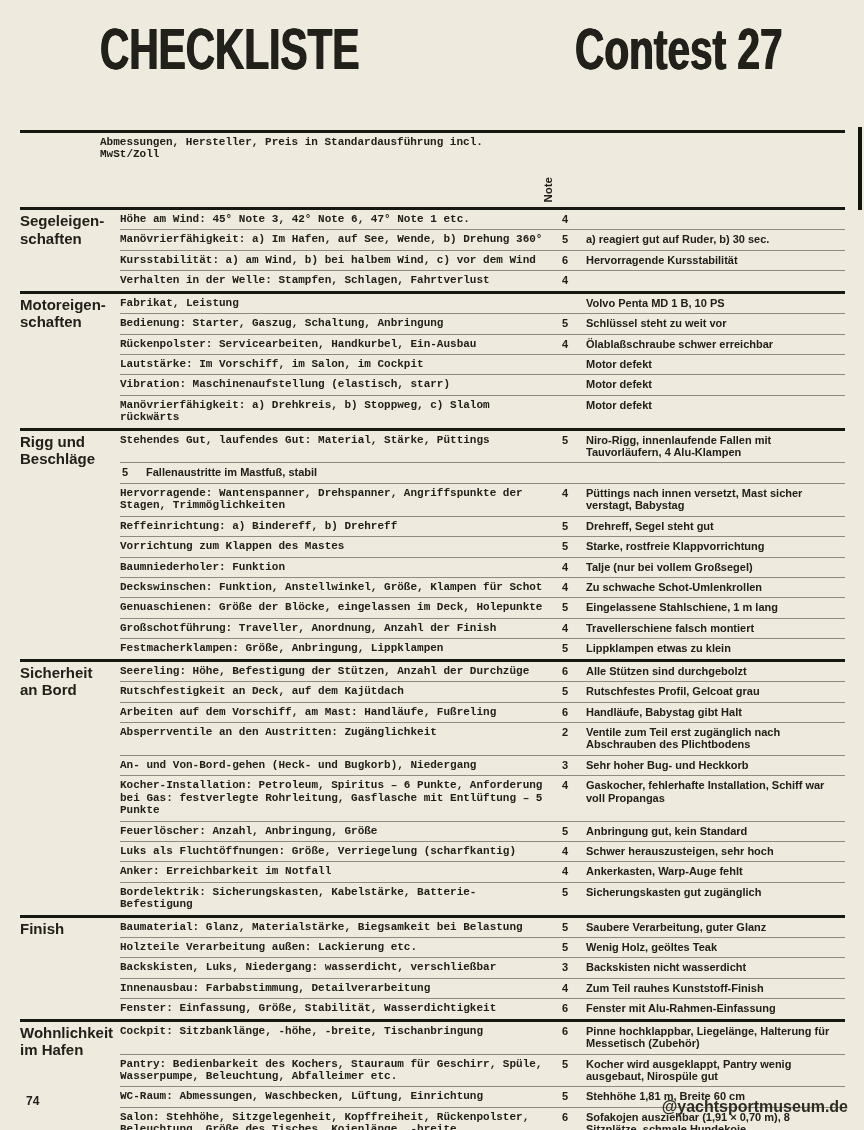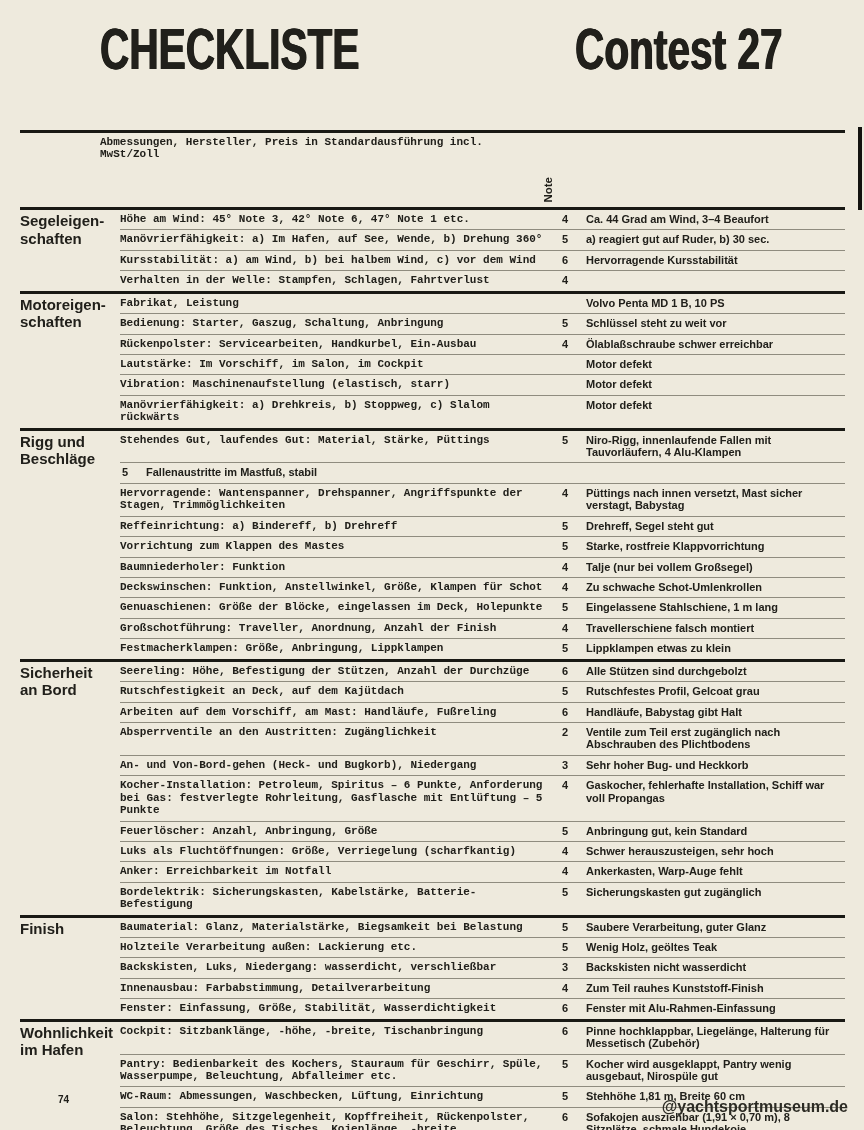--- a/index.html
+++ b/index.html
@@ -41,21 +41,21 @@
   .hdr .crit, .hdr .comm { padding-top: 3px; }
   .hdr-note { display: flex; align-items: flex-end; padding-bottom: 4px; }
   .note-vert {
     writing-mode: vertical-rl; transform: rotate(180deg);
     font-size: 11.5px; font-weight: bold;
   }
   .sec { display: flex; border-top: 3px solid var(--rule-thick, #191914); }
   .rows { flex: 1; margin-left: 20px; }
   .row { display: flex; align-items: flex-start; border-top: 1px solid var(--rule-thin, #8f8c7f); padding: 1px 0 2px; }
   .rows .row:first-child { border-top: none; }
-  .page-num { position: absolute; left: 26px; top: 1094px; font-size: 10px; font-weight: bold; margin-left: 32px; }
+  .page-num { position: absolute; left: 26px; top: 1094px; font-size: 12px; font-weight: bold; }
   .watermark { position: absolute; right: 16px; top: 1098px; font-size: 16px; font-weight: bold; color: #2c2b24; }
 </style>
 </head>
 <body>
 
 <div class="page">
 
   <h1 class="title">CHECKLISTE</h1>
   <h1 class="title boat">Contest 27</h1>
 
@@ -72,21 +72,20 @@
     </div>
 
     <div id="sections-host">
   <section class="sec">
     <div class="cat-col">Segeleigen-
 schaften</div>
     <div class="rows">
   <div class="row">
     <div class="crit">Höhe am Wind: 45° Note 3, 42° Note 6, 47° Note 1 etc.</div>
     <div class="note-col">4</div>
-    <div class="comm">Ca. 44 Grad am Wind, 3–4 Beaufort</div>
   </div>
 
   <div class="row">
     <div class="crit">Manövrierfähigkeit: a) Im Hafen, auf See, Wende, b) Drehung 360°</div>
     <div class="note-col">5</div>
     <div class="comm">a) reagiert gut auf Ruder, b) 30 sec.</div>
   </div>
 
   <div class="row">
     <div class="crit">Kursstabilität: a) am Wind, b) bei halbem Wind, c) vor dem Wind</div>

